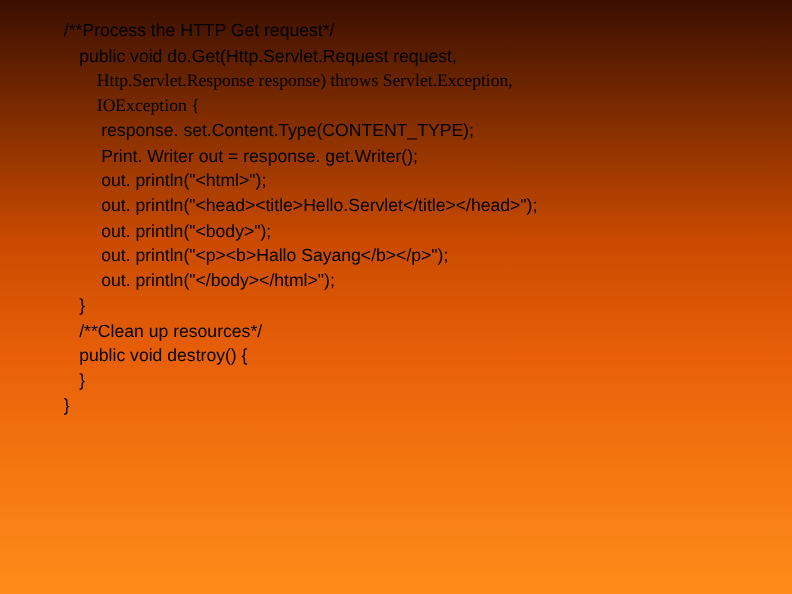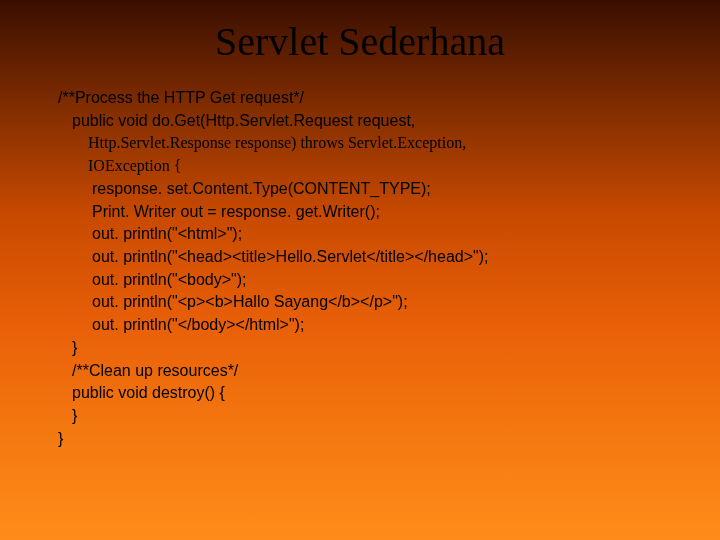--- a/index.html
+++ b/index.html
@@ -27,15 +27,14 @@
   }
   .i1 { padding-left: 0px; }
   .i2 { padding-left: 14px; }
   .i3 { padding-left: 30px; font-family: Liberation Serif, serif; }
   .i4 { padding-left: 34px; }
 </style>
 </head>
 <body>
 
 <div class="slide">
-  <h1 class="title">Servlet Sederhana</h1>
   <div class="code"><div class="i1">/**Process the HTTP Get request*/</div><div class="i2">public void do.Get(Http.Servlet.Request request,</div><div class="i3">Http.Servlet.Response response) throws Servlet.Exception,</div><div class="i3">IOException {</div><div class="i4">response. set.Content.Type(CONTENT_TYPE);</div><div class="i4">Print. Writer out = response. get.Writer();</div><div class="i4">out. println("&lt;html&gt;");</div><div class="i4">out. println("&lt;head&gt;&lt;title&gt;Hello.Servlet&lt;/title&gt;&lt;/head&gt;");</div><div class="i4">out. println("&lt;body&gt;");</div><div class="i4">out. println("&lt;p&gt;&lt;b&gt;Hallo Sayang&lt;/b&gt;&lt;/p&gt;");</div><div class="i4">out. println("&lt;/body&gt;&lt;/html&gt;");</div><div class="i2">}</div><div class="i2">/**Clean up resources*/</div><div class="i2">public void destroy() {</div><div class="i2">}</div><div class="i1">}</div></div>
 </div>
 
 </body></html>

